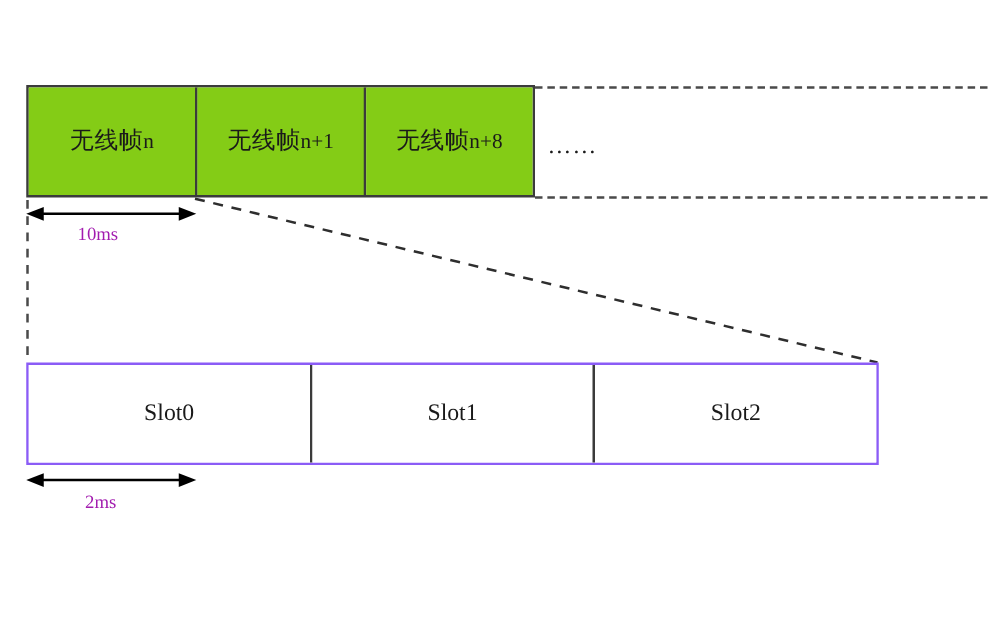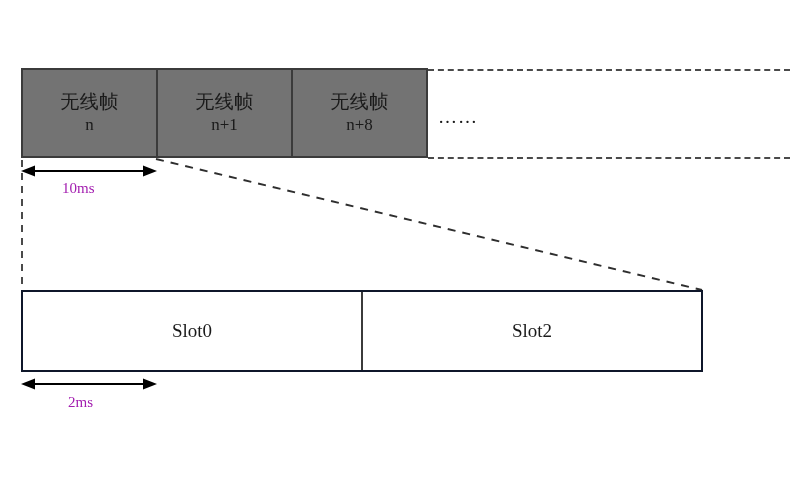--- a/index.html
+++ b/index.html
@@ -29,25 +29,25 @@
     height: 90px;
     display: flex;
     box-sizing: border-box;
     border: 2px solid #3b3b3b;
   }
   .frame-cell {
     flex: 1 1 0;
     box-sizing: border-box;
     border-right: 2px solid #3b3b3b;
     display: flex;
-    flex-direction: column;
+    flex-direction: row;
     align-items: center;
     justify-content: center;
     line-height: 1.28;
-    background: #737373;
+    background: #84cc16;
   }
   .frame-cell:last-child {
     border-right: none;
   }
   .frame-cell .cn {
     font-size: 19px;
     letter-spacing: 0.5px;
     white-space: nowrap;
   }
   .frame-cell .idx {
@@ -101,21 +101,21 @@
 
   
   .slot-row {
     position: absolute;
     left: 21px;
     top: 290px;
     width: 682px;
     height: 82px;
     display: flex;
     box-sizing: border-box;
-    border: 2px solid #0f172a;
+    border: 2px solid #8b5cf6;
   }
   .slot-cell {
     flex: 1 1 0;
     box-sizing: border-box;
     border-right: 2px solid #3b3b3b;
     display: flex;
     align-items: center;
     justify-content: center;
     font-size: 19px;
     background: #ffffff;
@@ -162,20 +162,21 @@
     <svg width="136" height="18" viewBox="0 0 136 18">
       <line x1="6" y1="9" x2="130" y2="9" stroke="#000000" stroke-width="2"></line>
       <polygon points="0,9 14,3.5 14,14.5" fill="#000000"></polygon>
       <polygon points="136,9 122,3.5 122,14.5" fill="#000000"></polygon>
     </svg>
   </div>
   <div class="dim-label" style="left:62px; top:180px;">10ms</div>
 
   <div class="slot-row">
     <div class="slot-cell">Slot0</div>
+    <div class="slot-cell">Slot1</div>
     <div class="slot-cell">Slot2</div>
   </div>
 
   <div class="dim" style="left:21px; top:375px; width:136px;">
     <svg width="136" height="18" viewBox="0 0 136 18">
       <line x1="6" y1="9" x2="130" y2="9" stroke="#000000" stroke-width="2"></line>
       <polygon points="0,9 14,3.5 14,14.5" fill="#000000"></polygon>
       <polygon points="136,9 122,3.5 122,14.5" fill="#000000"></polygon>
     </svg>
   </div>

